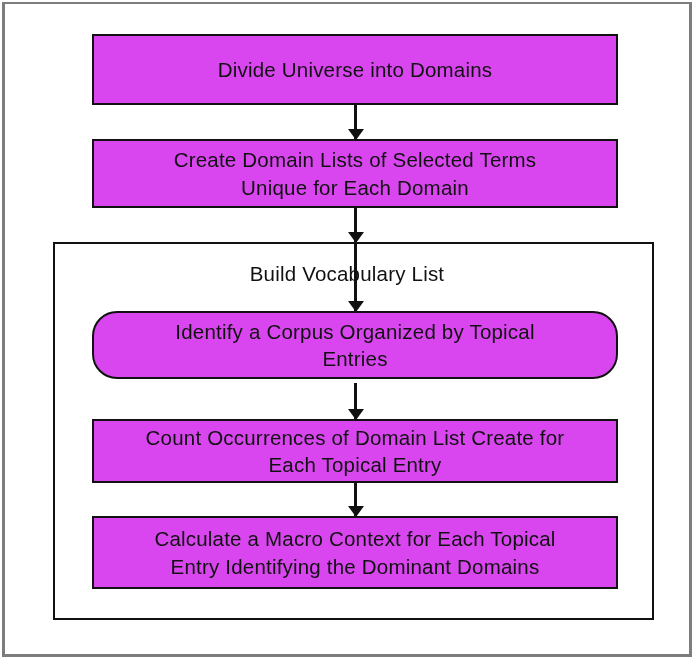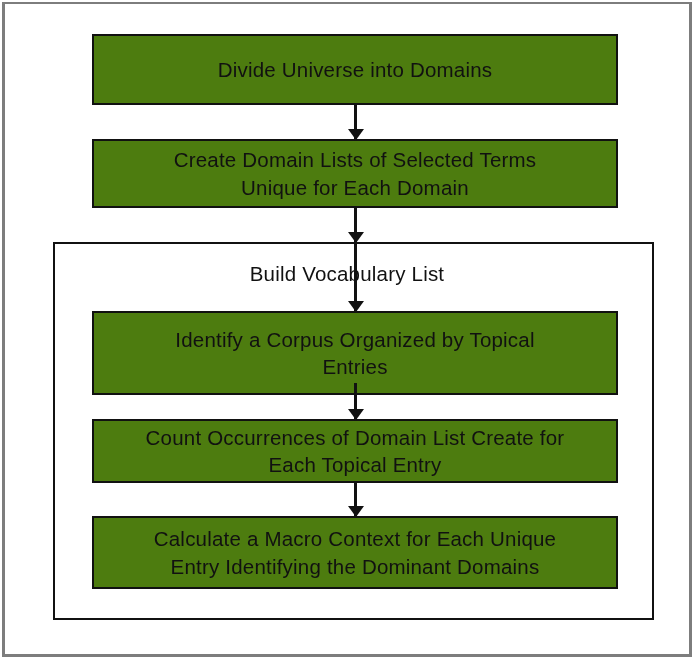--- a/index.html
+++ b/index.html
@@ -38,21 +38,21 @@
     left: 0;
     top: 0;
     width: 694px;
     height: 659px;
   }
 
   
   .node {
     position: absolute;
     border: 2px solid #111111;
-    background: #4d7c0f;
+    background: #d946ef;
     box-sizing: border-box;
     display: flex;
     align-items: center;
     justify-content: center;
     text-align: center;
   }
   .node .node-text {
     font-size: 20.5px;
     line-height: 1.32;
     color: #111111;
@@ -95,21 +95,21 @@
     border-left: 8px solid transparent;
     border-right: 8px solid transparent;
     border-top: 11px solid #111111;
   }
 
   
   #box-divide        { left: 92px;  top: 34px;  width: 526px; height: 71px; }
   #box-create-lists  { left: 92px;  top: 139px; width: 526px; height: 69px; }
   #group-vocabulary  { left: 53px;  top: 242px; width: 601px; height: 378px; }
   #group-vocabulary-title { top: 262px; }
-  #box-identify      { left: 92px;  top: 311px; width: 526px; height: 84px; }
+  #box-identify      { left: 92px;  top: 311px; width: 526px; height: 68px; border-radius: 25px; }
   #box-count         { left: 92px;  top: 419px; width: 526px; height: 64px; }
   #box-calculate     { left: 92px;  top: 516px; width: 526px; height: 73px; }
 
   #arrow-1 { left: 354px; top: 105px; height: 34px; }
   #arrow-2 { left: 354px; top: 208px; height: 34px; }
   #arrow-3 { left: 354px; top: 242px; height: 69px; }
   #arrow-4 { left: 354px; top: 383px; height: 36px; }
   #arrow-5 { left: 354px; top: 483px; height: 33px; }
 </style>
 </head>
@@ -148,18 +148,18 @@
     <div class="arrow" id="arrow-4"></div>
 
     <div class="node" id="box-count">
       <span class="node-text">Count Occurrences of Domain List Create for
 Each Topical Entry</span>
     </div>
 
     <div class="arrow" id="arrow-5"></div>
 
     <div class="node" id="box-calculate">
-      <span class="node-text">Calculate a Macro Context for Each Unique
+      <span class="node-text">Calculate a Macro Context for Each Topical
 Entry Identifying the Dominant Domains</span>
     </div>
 
   </div>
 </div>
 
 </body></html>

